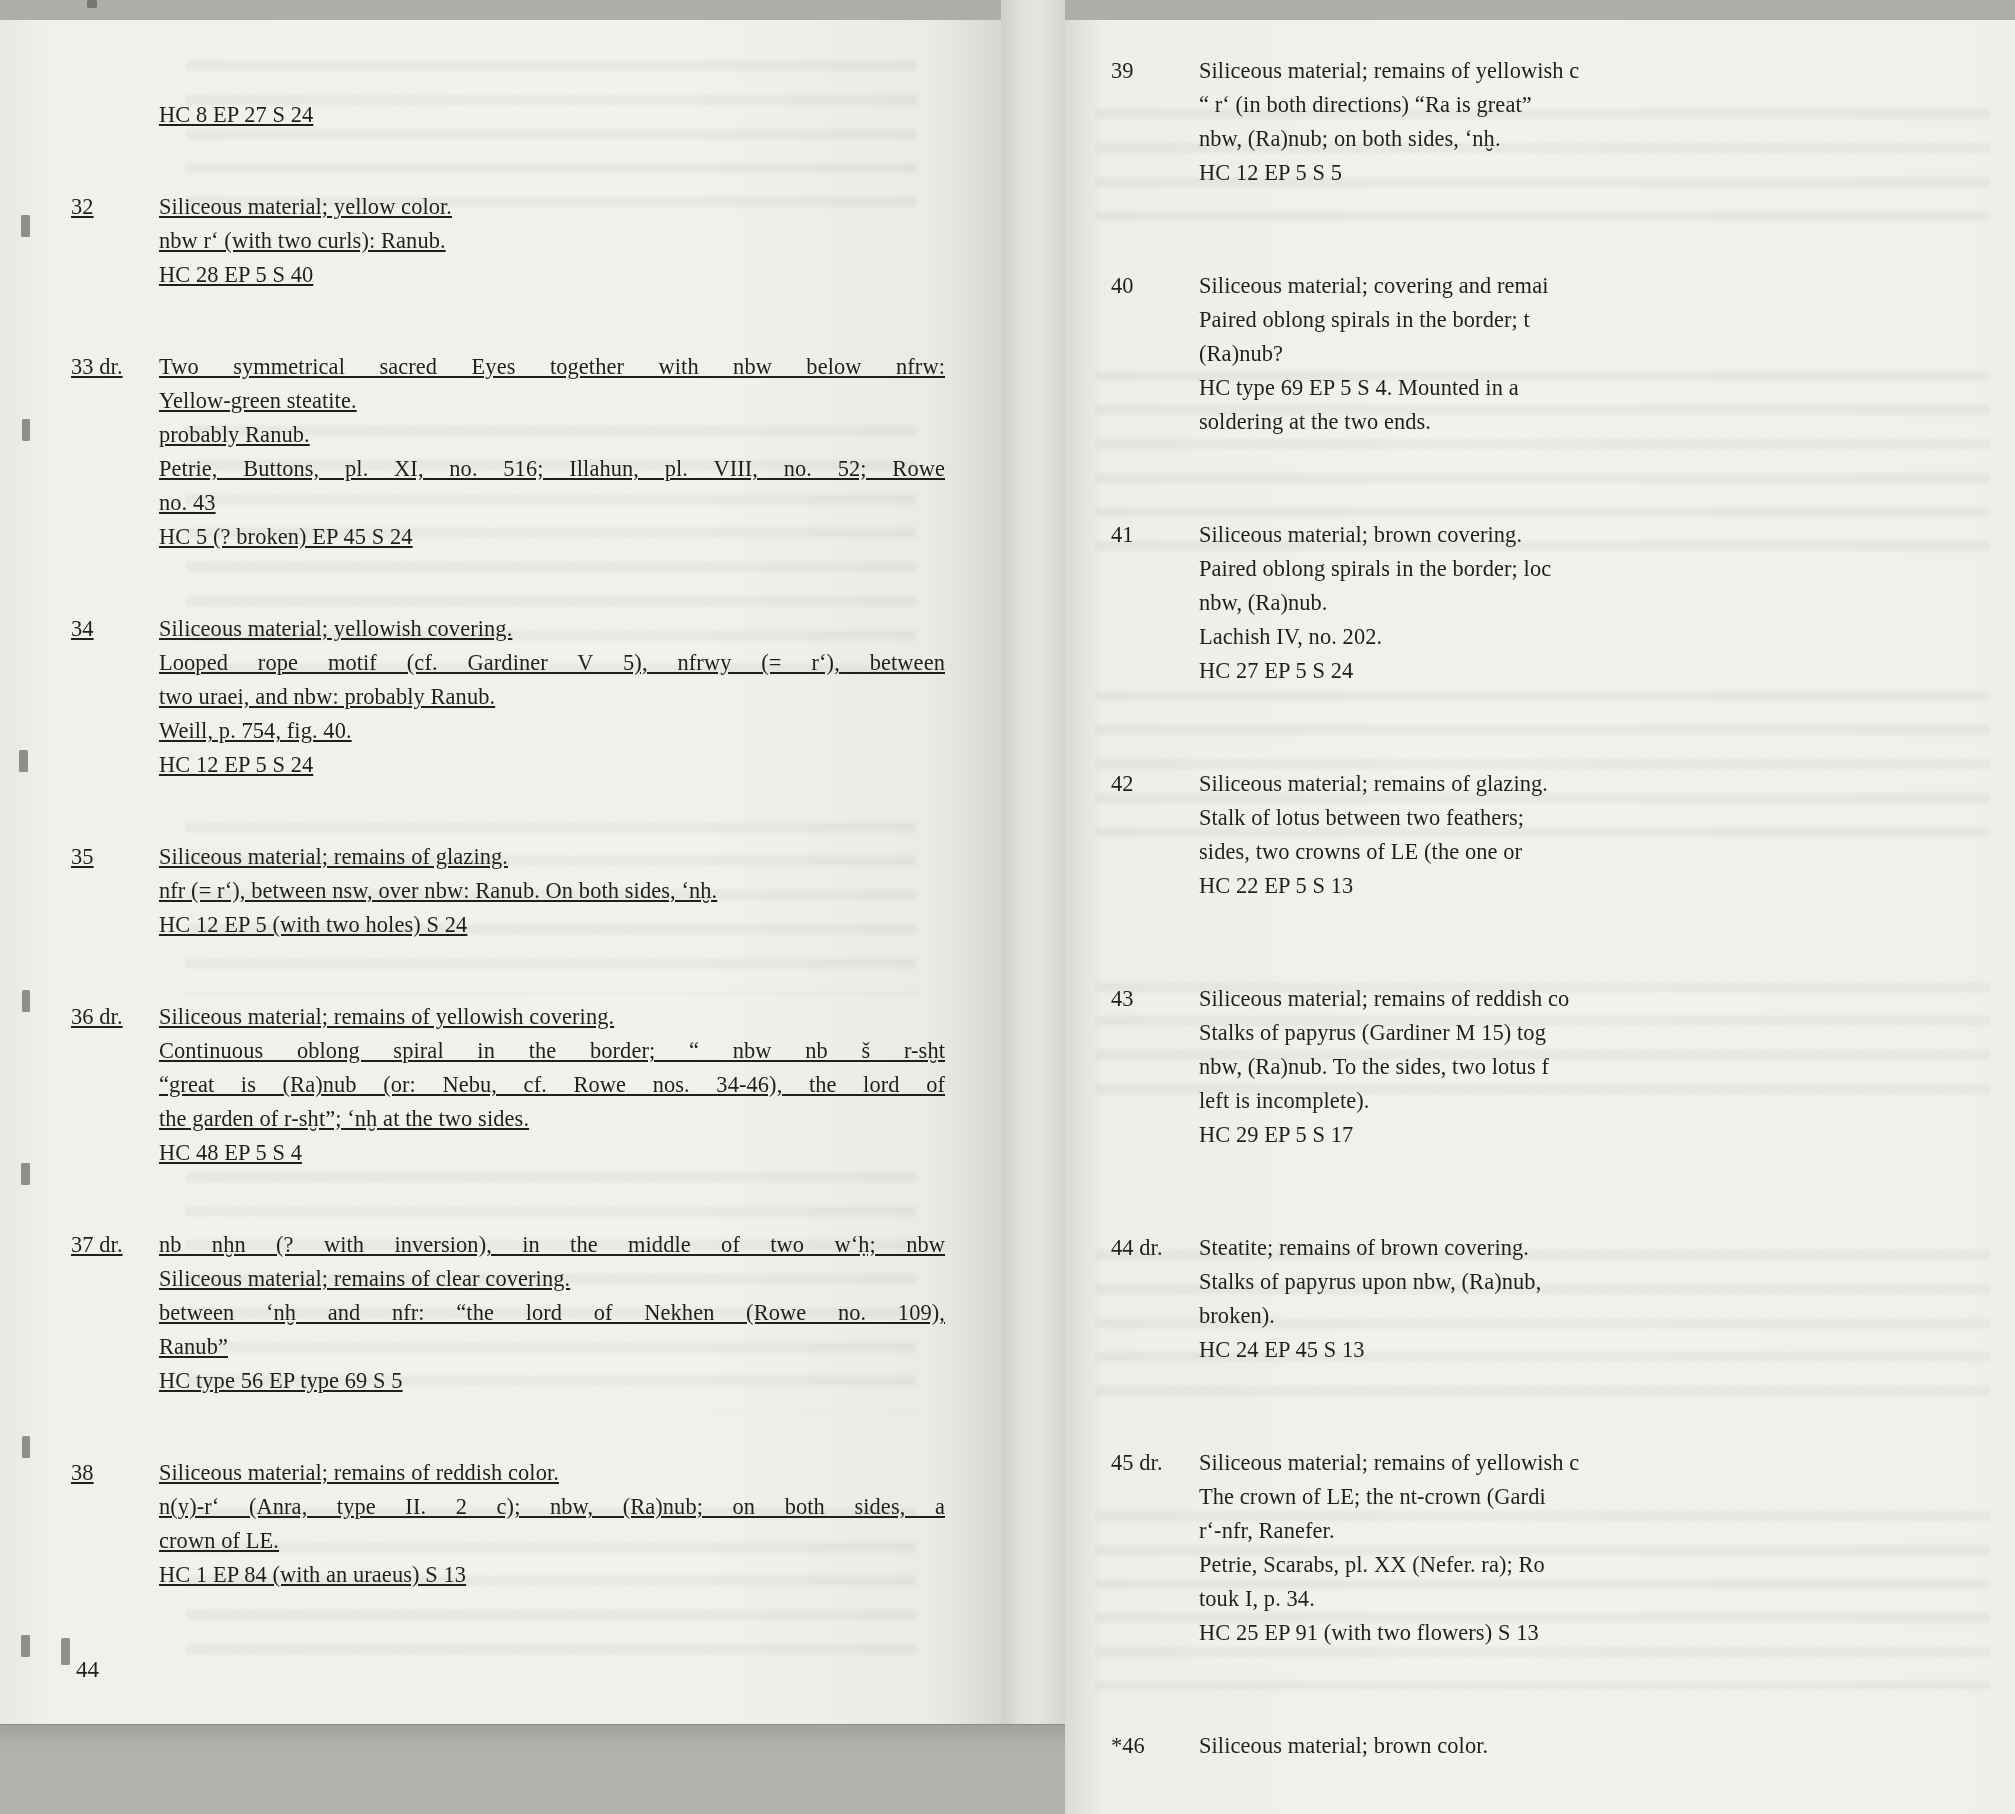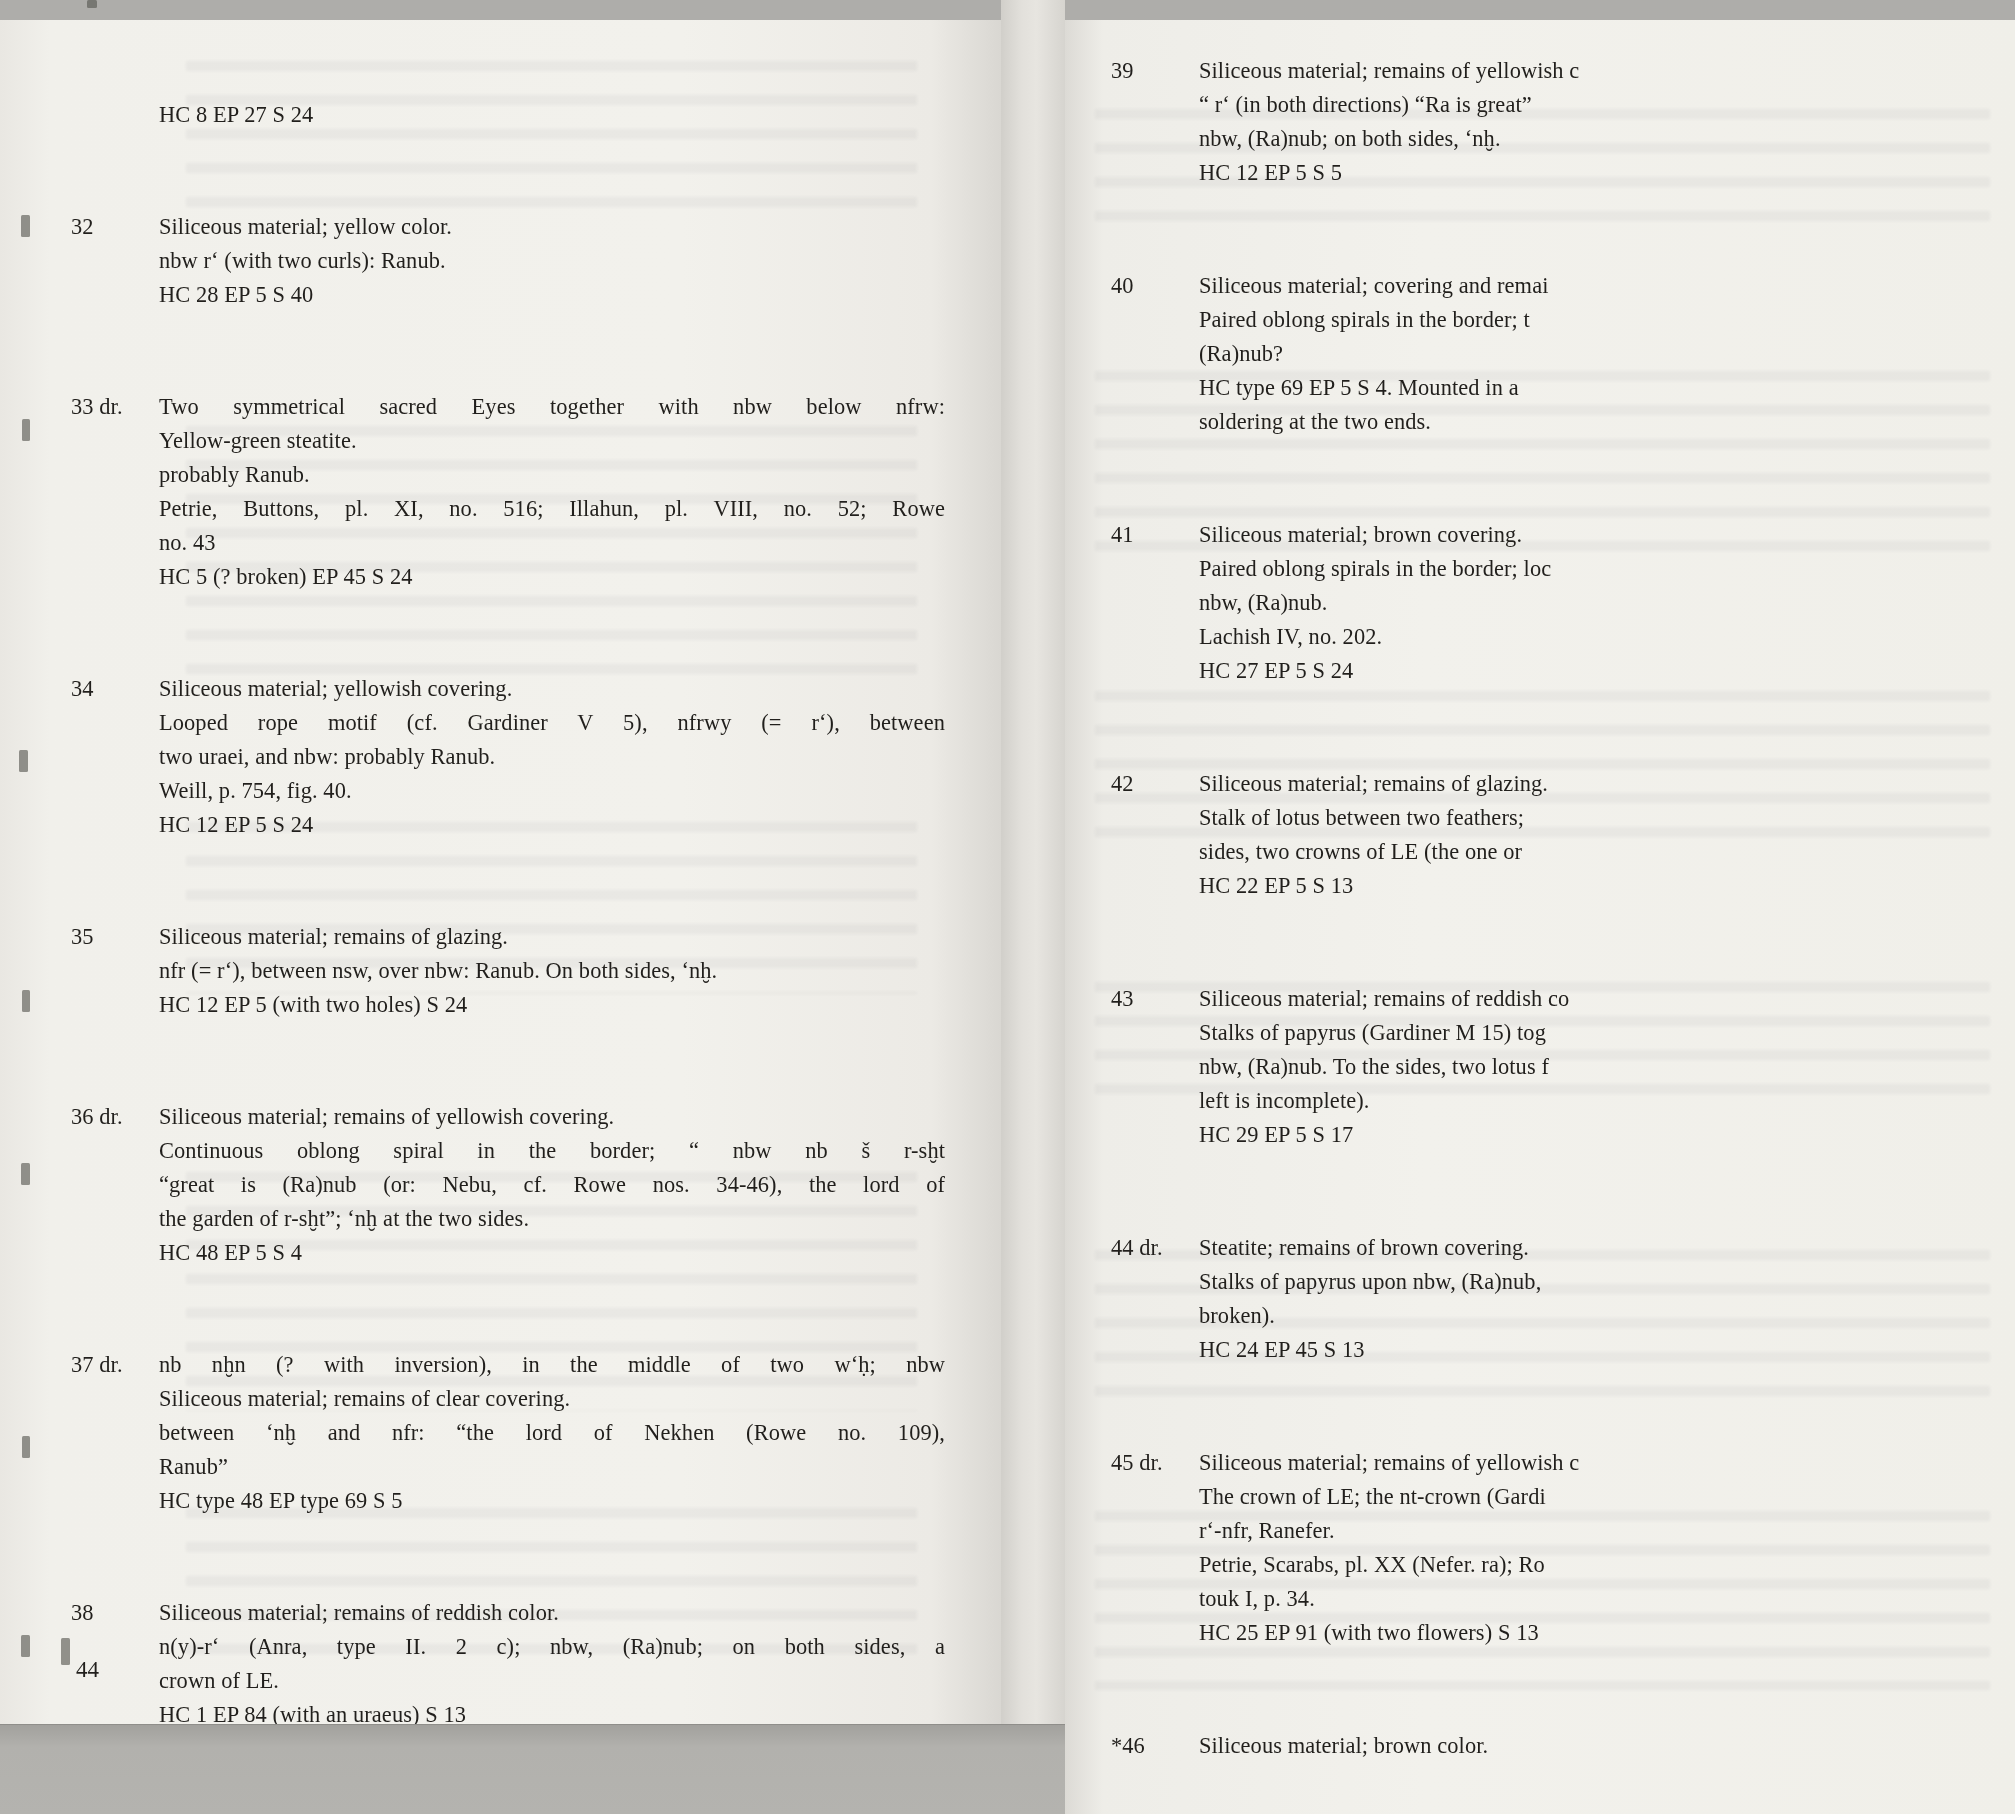--- a/index.html
+++ b/index.html
@@ -28,21 +28,21 @@
     background: linear-gradient(90deg,#d1cfca 0%,#e2e0db 32%,#e7e5e0 55%,#d6d4cf 100%);
   }
   #bottom-strip {
     position: absolute; left: 0; top: 1724px; width: 1065px; height: 90px;
     background: linear-gradient(180deg,#a2a19d 0%,#b2b1ad 25%,#b4b3af 100%);
     border-top: 1.5px solid #8f8e8a;
   }
 
   
   .entries { position: absolute; display: flex; flex-direction: column; }
-  #left-entries  { left: 71px;  top: 78px; width: 874px; row-gap: 78px; }
+  #left-entries  { left: 71px;  top: 78px; width: 874px; row-gap: 58px; text-decoration: underline; }
   #right-entries { left: 46px;  top: 34px;  width: 1029px; row-gap: 79px; }
   .entry { display: flex; align-items: flex-start; }
   .entry-num  { flex: 0 0 88px; font-size: 22.4px; line-height: 34px; letter-spacing: 0.1px; }
   .entry-body { flex: 1; font-size: 22.4px; line-height: 34px; letter-spacing: 0.1px; }
   .line { min-height: 34px; }
   .line.full { text-align: justify; text-align-last: justify; }
   #right-entries .line { white-space: nowrap; }
 
   
   #page-number {
@@ -130,21 +130,21 @@
             <div class="line">HC 48 EP 5 S 4</div>
           </div>
         </div>
         <div class="entry">
           <div class="entry-num">37 dr.</div>
           <div class="entry-body">
             <div class="line full">nb nḫn (? with inversion), in the middle of two w‘ḥ; nbw</div>
             <div class="line">Siliceous material; remains of clear covering.</div>
             <div class="line full">between ‘nḫ and nfr: “the lord of Nekhen (Rowe no. 109),</div>
             <div class="line">Ranub”</div>
-            <div class="line">HC type 48 EP type 69 S 5</div>
+            <div class="line">HC type 56 EP type 69 S 5</div>
           </div>
         </div>
         <div class="entry">
           <div class="entry-num">38</div>
           <div class="entry-body">
             <div class="line">Siliceous material; remains of reddish color.</div>
             <div class="line full">n(y)-r‘ (Anra, type II. 2 c); nbw, (Ra)nub; on both sides, a</div>
             <div class="line">crown of LE.</div>
             <div class="line">HC 1 EP 84 (with an uraeus) S 13</div>
           </div>

